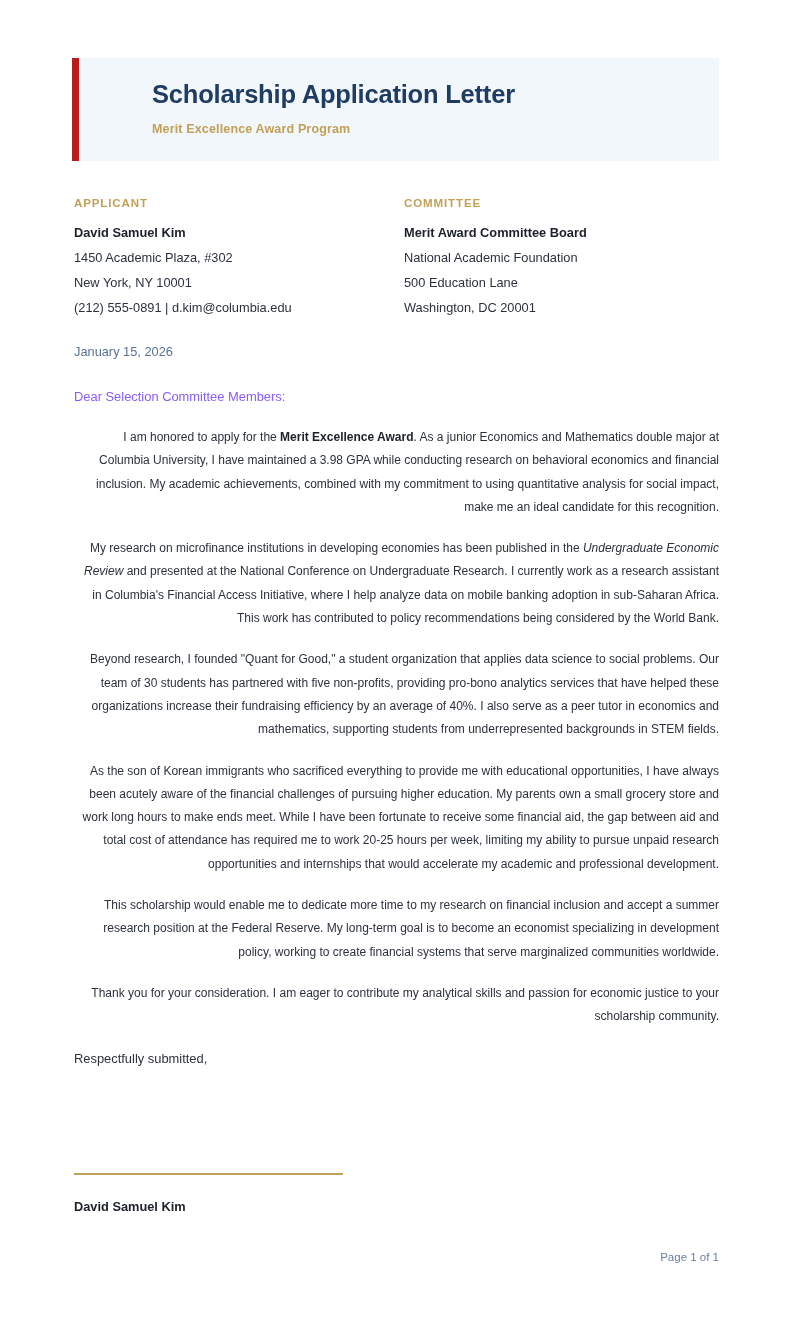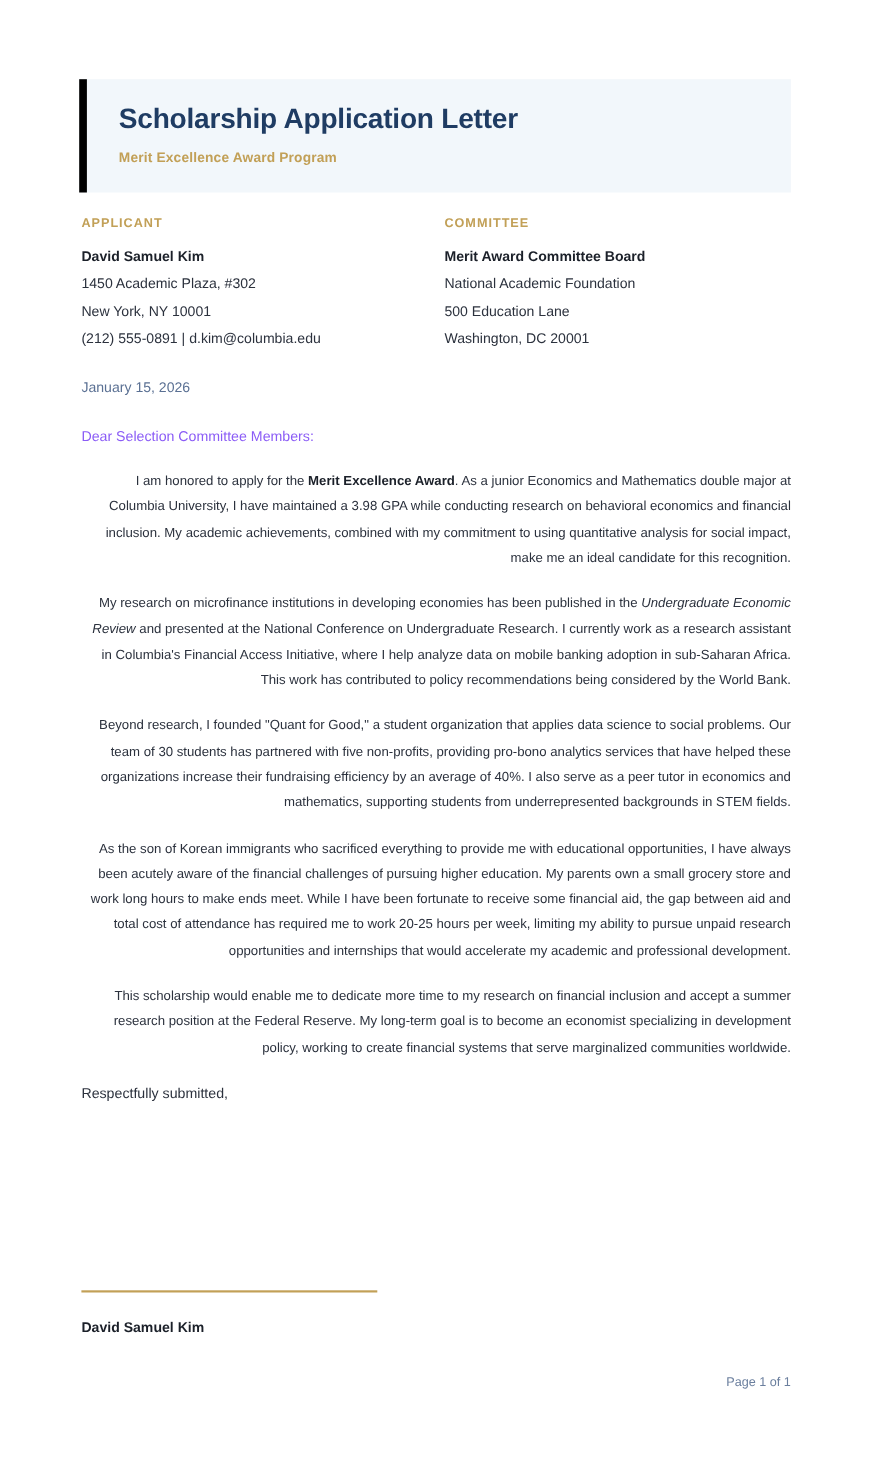--- a/index.html
+++ b/index.html
@@ -21,26 +21,27 @@
     left: 0; top: 0;
     width: 794px;
     height: 1344px;
     background: #ffffff;
   }
 
   
   .letter-header {
     position: absolute;
     left: 72px;
-    top: 72px;
+    top: 58px;
     width: 647px;
     height: 103px;
     background: #f2f7fb;
     box-sizing: border-box;
-    border-left: 7px solid #000000;
+    border-left: 7px solid #b91c1c;
+    padding-left: 44px;
   }
   .letter-header-inner {
     padding: 22px 0 0 29px;
   }
   .doc-title {
     font-size: 25.5px;
     font-weight: bold;
     color: #1f3c63;
     letter-spacing: -0.2px;
     line-height: 1.15;
@@ -193,20 +194,21 @@
     <p class="body-para"><span>I am honored to apply for the </span><b>Merit Excellence Award</b><span>. As a junior Economics and Mathematics double major at Columbia University, I have maintained a 3.98 GPA while conducting research on behavioral economics and financial inclusion. My academic achievements, combined with my commitment to using quantitative analysis for social impact, make me an ideal candidate for this recognition.</span></p>
 
     <p class="body-para"><span>My research on microfinance institutions in developing economies has been published in the </span><i>Undergraduate Economic Review</i><span> and presented at the National Conference on Undergraduate Research. I currently work as a research assistant in Columbia's Financial Access Initiative, where I help analyze data on mobile banking adoption in sub-Saharan Africa. This work has contributed to policy recommendations being considered by the World Bank.</span></p>
 
     <p class="body-para">Beyond research, I founded "Quant for Good," a student organization that applies data science to social problems. Our team of 30 students has partnered with five non-profits, providing pro-bono analytics services that have helped these organizations increase their fundraising efficiency by an average of 40%. I also serve as a peer tutor in economics and mathematics, supporting students from underrepresented backgrounds in STEM fields.</p>
 
     <p class="body-para">As the son of Korean immigrants who sacrificed everything to provide me with educational opportunities, I have always been acutely aware of the financial challenges of pursuing higher education. My parents own a small grocery store and work long hours to make ends meet. While I have been fortunate to receive some financial aid, the gap between aid and total cost of attendance has required me to work 20-25 hours per week, limiting my ability to pursue unpaid research opportunities and internships that would accelerate my academic and professional development.</p>
 
     <p class="body-para">This scholarship would enable me to dedicate more time to my research on financial inclusion and accept a summer research position at the Federal Reserve. My long-term goal is to become an economist specializing in development policy, working to create financial systems that serve marginalized communities worldwide.</p>
 
+    <p class="body-para">Thank you for your consideration. I am eager to contribute my analytical skills and passion for economic justice to your scholarship community.</p>
 
     <p class="closing">Respectfully submitted,</p>
 
   </div>
 
   <div class="signature-block">
     <div class="signature-line"></div>
     <div class="signature-name">David Samuel Kim</div>
   </div>
 

